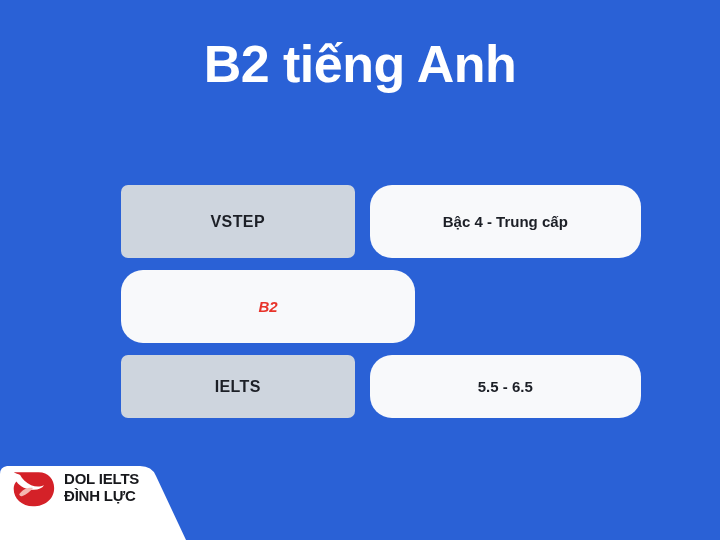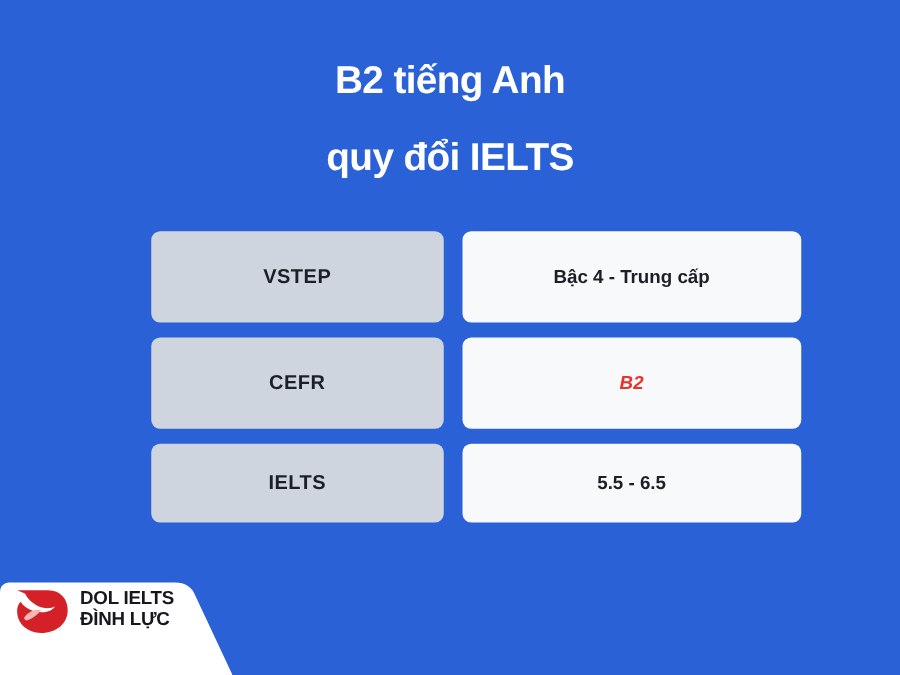--- a/index.html
+++ b/index.html
@@ -22,21 +22,21 @@
 
   
   #title-block {
     position: absolute;
     left: 0;
     top: 33px;
     width: 720px;
     text-align: center;
     color: #ffffff;
     font-weight: bold;
-    font-size: 31px;
+    font-size: 52px;
     line-height: 62px;
     letter-spacing: -0.5px;
   }
   #title-block .title-line {
     display: block;
     white-space: nowrap;
   }
 
   
   #grid {
@@ -71,20 +71,21 @@
     font-weight: bold;
     letter-spacing: 0.4px;
   }
   .cell-value {
     width: 294px;
     height: 73px;
     background: #f8f9fb;
     color: #1c1f26;
     font-size: 15px;
     font-weight: bold;
+    border-radius: 22px;
   }
   .row-last .cell-label,
   .row-last .cell-value {
     height: 63px;
   }
   .cell-value.accent-red {
     color: #e8332a;
     font-style: italic;
   }
 
@@ -130,32 +131,30 @@
     white-space: nowrap;
   }
 </style>
 </head>
 <body>
 
 <div id="slide">
 
   <div id="title-block">
     <span class="title-line">B2 tiếng Anh</span>
-    <span class="title-line">quy đổi IELTS</span>
   </div>
 
   <div id="grid">
 
     <div class="grid-row">
       <div class="cell cell-label">VSTEP</div>
       <div class="cell cell-value">Bậc 4  - Trung cấp</div>
     </div>
 
     <div class="grid-row">
-      <div class="cell cell-label">CEFR</div>
       <div class="cell cell-value accent-red">B2</div>
     </div>
 
     <div class="grid-row row-last">
       <div class="cell cell-label">IELTS</div>
       <div class="cell cell-value">5.5 - 6.5</div>
     </div>
 
   </div>
 

